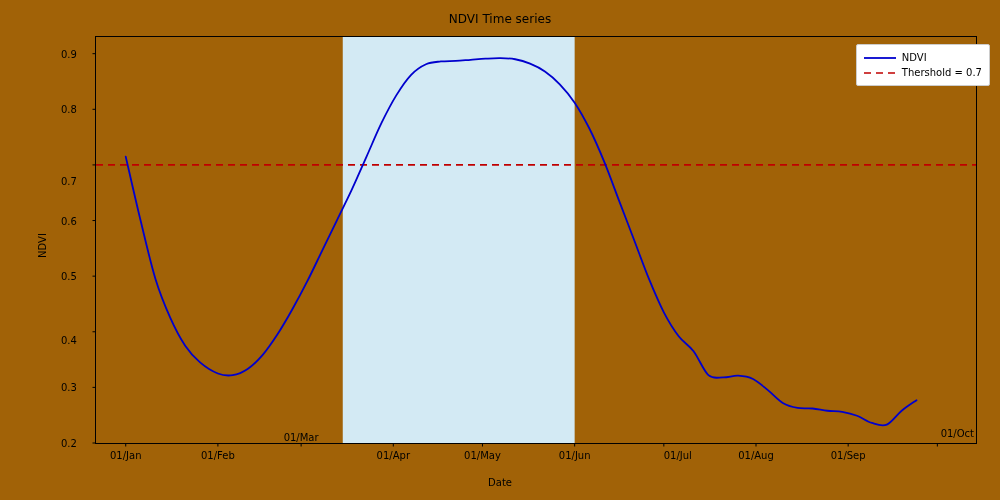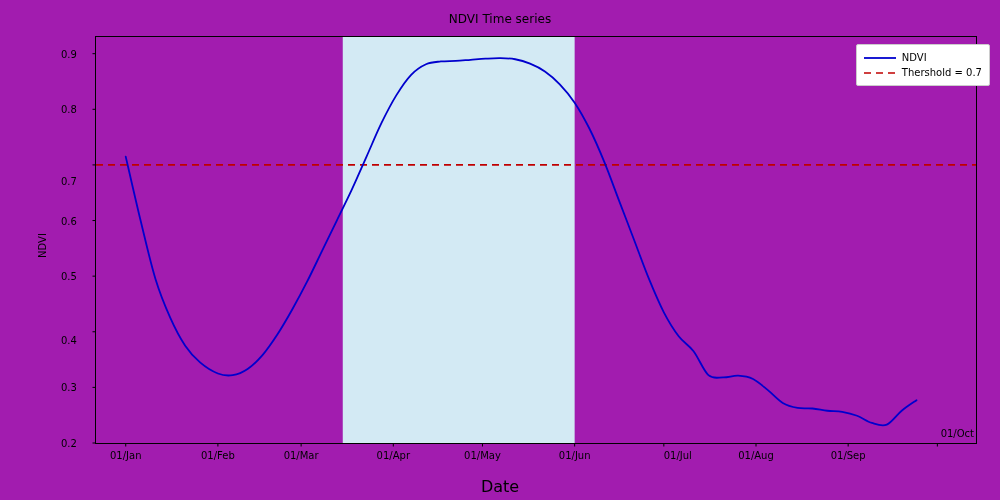--- a/index.html
+++ b/index.html
@@ -10,21 +10,21 @@
   body {
     width: 1000px;
     height: 500px;
     font-family: "DejaVu Sans", sans-serif;
     overflow: hidden;
   }
   #figure {
     position: relative;
     width: 1000px;
     height: 500px;
-    background: #a21caf;
+    background: #a16207;
   }
   #plot-title {
     position: absolute;
     left: 0;
     top: 12px;
     width: 1000px;
     text-align: center;
     font-size: 12px;
     color: #000000;
   }
@@ -59,21 +59,21 @@
     text-align: left;
     transform: translateY(-50%);
     white-space: nowrap;
   }
   #xlabel {
     position: absolute;
     left: 0;
     top: 477px;
     width: 1000px;
     text-align: center;
-    font-size: 16px;
+    font-size: 10px;
     color: #000000;
   }
   #ylabel {
     position: absolute;
     left: -8px;
     top: 240px;
     width: 100px;
     text-align: center;
     font-size: 10px;
     color: #000000;
@@ -120,21 +120,21 @@
     <svg id="plot-svg" width="880" height="406" viewBox="0 0 880 406">
       <rect id="shaded-band" x="246.75675675675677" y="0" width="231.89189189189193" height="406" fill="#d3eaf4"></rect>
       <line id="threshold-line" x1="0" y1="127.91780821917808" x2="880" y2="127.91780821917808" stroke="#c00000" stroke-width="1.6" stroke-dasharray="7,5"></line>
       <path id="ndvi-path" fill="none" stroke="#0000cd" stroke-width="1.8" stroke-linejoin="round" stroke-linecap="round" d="M 29.73 119.58 C 32.21 130.24, 39.64 163.14, 44.59 183.53 C 49.55 203.93, 54.50 225.71, 59.46 241.93 C 64.41 258.15, 69.37 269.74, 74.32 280.86 C 79.28 291.99, 84.23 301.26, 89.19 308.67 C 94.14 316.09, 98.60 320.72, 104.05 325.36 C 109.50 329.99, 116.44 334.35, 121.89 336.48 C 127.34 338.61, 131.80 338.89, 136.76 338.15 C 141.71 337.41, 146.67 335.37, 151.62 332.03 C 156.58 328.69, 161.53 323.87, 166.49 318.13 C 171.44 312.38, 176.40 305.15, 181.35 297.55 C 186.31 289.95, 191.26 281.33, 196.22 272.52 C 201.17 263.71, 206.13 254.45, 211.08 244.71 C 216.04 234.98, 220.99 224.32, 225.95 214.12 C 230.90 203.93, 235.86 193.73, 240.81 183.53 C 245.77 173.34, 250.72 163.61, 255.68 152.95 C 260.63 142.29, 265.59 130.70, 270.54 119.58 C 275.50 108.45, 280.45 96.40, 285.41 86.21 C 290.36 76.01, 295.32 66.46, 300.27 58.40 C 305.23 50.33, 310.18 43.01, 315.14 37.82 C 320.09 32.63, 325.05 29.48, 330.00 27.25 C 334.95 25.03, 339.91 25.03, 344.86 24.47 C 349.82 23.92, 354.77 24.19, 359.73 23.92 C 364.68 23.64, 369.64 23.17, 374.59 22.80 C 379.55 22.43, 384.50 21.97, 389.46 21.69 C 394.41 21.41, 399.37 21.04, 404.32 21.13 C 409.28 21.23, 414.23 21.32, 419.19 22.25 C 424.14 23.17, 429.10 24.66, 434.05 26.70 C 439.01 28.74, 443.96 31.05, 448.92 34.48 C 453.87 37.91, 458.83 42.08, 463.78 47.27 C 468.74 52.46, 473.69 58.21, 478.65 65.63 C 483.60 73.04, 488.56 81.85, 493.51 91.77 C 498.47 101.69, 503.42 113.09, 508.38 125.14 C 513.33 137.19, 518.29 151.09, 523.24 164.07 C 528.20 177.05, 533.15 190.02, 538.11 203.00 C 543.06 215.98, 548.02 229.88, 552.97 241.93 C 557.93 253.98, 562.88 265.75, 567.84 275.30 C 572.79 284.85, 577.75 292.73, 582.70 299.22 C 587.66 305.71, 592.61 307.74, 597.57 314.23 C 602.52 320.72, 607.48 333.79, 612.43 338.15 C 617.39 342.50, 622.34 340.28, 627.30 340.37 C 632.25 340.47, 637.21 338.43, 642.16 338.70 C 647.12 338.98, 652.07 339.63, 657.03 342.04 C 661.98 344.45, 666.94 349.18, 671.89 353.16 C 676.85 357.15, 681.80 362.99, 686.76 365.96 C 691.71 368.92, 696.67 370.03, 701.62 370.96 C 706.58 371.89, 711.53 371.05, 716.49 371.52 C 721.44 371.98, 726.40 373.19, 731.35 373.74 C 736.31 374.30, 741.26 374.02, 746.22 374.85 C 751.17 375.69, 756.13 376.89, 761.08 378.75 C 766.04 380.60, 770.99 384.49, 775.95 385.98 C 780.90 387.46, 785.86 389.69, 790.81 387.65 C 795.77 385.61, 800.72 377.82, 805.68 373.74 C 810.63 369.66, 818.06 364.94, 820.54 363.18"></path>
     </svg>
   </div>
 
   <div id="xticks-container">
       <div class="tick-label-x" style="left: 125.73px; top: 450px;">01/Jan</div>
       <div class="tick-label-x" style="left: 217.892px; top: 450px;">01/Feb</div>
-      <div class="tick-label-x" style="left: 301.135px; top: 450px;">01/Mar</div>
+      <div class="tick-label-x" style="left: 301.135px; top: 432px;">01/Mar</div>
       <div class="tick-label-x" style="left: 393.297px; top: 450px;">01/Apr</div>
       <div class="tick-label-x" style="left: 482.486px; top: 450px;">01/May</div>
       <div class="tick-label-x" style="left: 574.649px; top: 450px;">01/Jun</div>
       <div class="tick-label-x" style="left: 663.838px; top: 450px; padding-left: 28px;">01/Jul</div>
       <div class="tick-label-x" style="left: 756px; top: 450px;">01/Aug</div>
       <div class="tick-label-x" style="left: 848.162px; top: 450px;">01/Sep</div>
       <div class="tick-label-x" style="left: 937.351px; top: 428px; padding-left: 40px;">01/Oct</div>
     </div>
   <div id="yticks-container">
       <div class="tick-label-y" style="left: 61px; width: 28px; top: 443px;">0.2</div>

